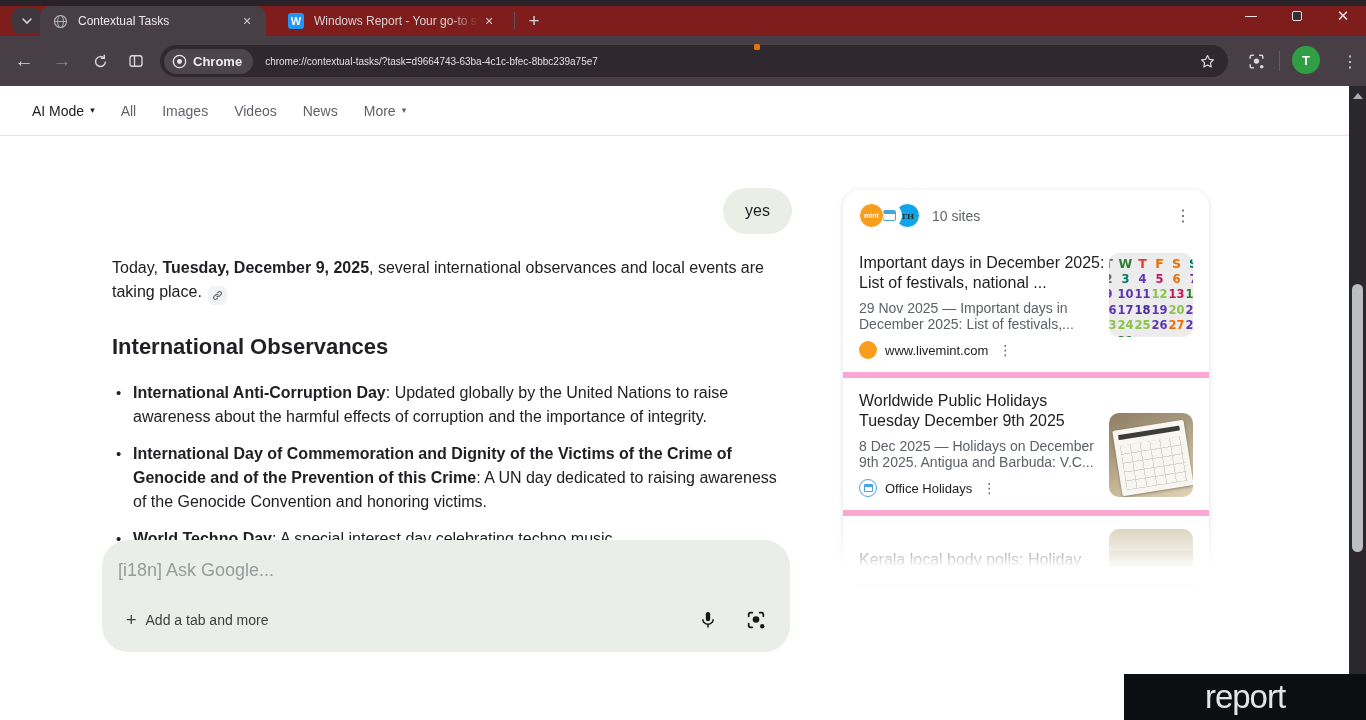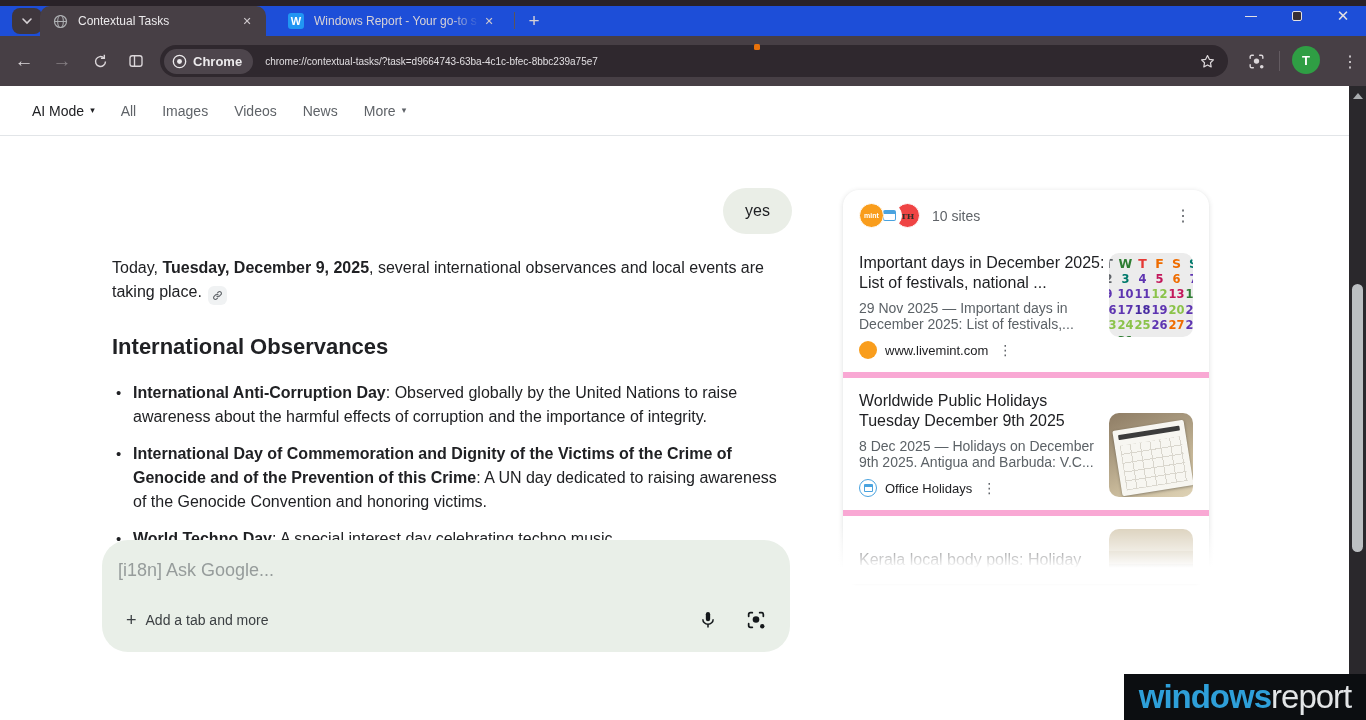--- a/index.html
+++ b/index.html
@@ -1,21 +1,21 @@
 <!DOCTYPE html>
 <html><head>
 <meta charset="utf-8">
 <style>
   * { margin:0; padding:0; box-sizing:border-box; }
   html,body { width:1366px; height:720px; overflow:hidden; background:#fff;
     font-family:"Liberation Sans", sans-serif; }
   .screen { position:relative; width:1366px; height:720px; overflow:hidden; }
 
   
-  .titlebar { position:absolute; left:0; top:0; width:1366px; height:36px; background:#1d4ed8; }
+  .titlebar { position:absolute; left:0; top:0; width:1366px; height:36px; background:#7f1d1d; }
   .titlebar::before { content:""; position:absolute; left:0; top:0; width:100%; height:6px; background:#292228; }
   .tab-search { position:absolute; left:12px; top:8px; width:30px; height:26px; border-radius:8px;
     background:#3f373d; display:flex; align-items:center; justify-content:center; cursor:pointer; }
   .tab { position:absolute; top:6px; height:30px; display:flex; align-items:center; padding:0 10px 0 12px;
     font-size:12px; color:#d7d2d6; cursor:pointer; }
   .tab.active { left:40px; width:226px; background:#473f45; border-radius:10px 10px 0 0; color:#eceaec; }
   .tab.inactive { left:276px; width:232px; }
   .tab-fav { width:16px; height:16px; flex:none; margin-right:10px; display:flex; align-items:center; justify-content:center; }
   .w-badge { width:16px; height:16px; border-radius:3px; background:#2196f3; color:#fff; font-size:11px;
     font-weight:700; display:flex; align-items:center; justify-content:center; }
@@ -102,21 +102,21 @@
   .panel-head { display:flex; align-items:center; padding:13px 14px 12px 16px; }
   .fav { border-radius:50%; flex:none; }
   .fav-stack { display:flex; }
   .fav-stack .fav { width:25px; height:25px; border:1px solid #fff; }
   .fav-stack .fav + .fav { margin-left:-7px; }
   .fav-mint { background:#f99d1c; color:#fff; font-size:7px; font-weight:700; display:flex;
     align-items:center; justify-content:center; z-index:3; position:relative; }
   .fav-oh { background:#fff; border:1px solid #d8dce0; z-index:2; position:relative; display:flex;
     align-items:center; justify-content:center; }
   .fav-oh .cal-ico { width:13px; height:11px; background:#fff; border:1px solid #4aa3df; border-top:4px solid #4aa3df; border-radius:2px; }
-  .fav-th { background:#ef4444; border:1px solid #d8d5cc; z-index:1; position:relative;
+  .fav-th { background:#0ea5e9; border:1px solid #d8d5cc; z-index:1; position:relative;
     font-family:"DejaVu Serif",serif; font-size:8px; font-weight:700; color:#33302a; display:flex;
     align-items:center; justify-content:center; }
   .sites-label { margin-left:12px; font-size:14px; color:#5f6368; }
   .panel-kebab { margin-left:auto; width:24px; height:24px; }
   .panel-kebab::before { color:#5f6368; }
   .result { display:flex; padding:13px 16px; cursor:pointer; }
   .result + .result { border-top:6px solid #f9a8d4;align-items:flex-end; }
   .res-text { flex:1; min-width:0; }
   .res-title { font-size:16px; line-height:20px; color:#202124; }
   .res-snippet { margin-top:7px; font-size:14px; line-height:16px; color:#5c6267; }
@@ -271,21 +271,21 @@
   <div class="answer-col">
     <div class="bubble">yes</div>
     <p class="intro"><span>Today, </span><strong>Tuesday, December 9, 2025</strong><span>, several international observances and local events are taking place.</span><span class="cite-chip">
           <svg width="11" height="11" viewBox="0 0 24 24">
             <path d="M10.5 13.5a4 4 0 0 0 5.7 0l3.2-3.2a4 4 0 1 0-5.7-5.7l-1.6 1.6" fill="none" stroke="#5f6368" stroke-width="2.4" stroke-linecap="round"></path>
             <path d="M13.5 10.5a4 4 0 0 0-5.7 0l-3.2 3.2a4 4 0 1 0 5.7 5.7l1.6-1.6" fill="none" stroke="#5f6368" stroke-width="2.4" stroke-linecap="round"></path>
           </svg>
         </span></p>
     <div class="h2">International Observances</div>
     <ul class="blist">
-      <li><strong>International Anti-Corruption Day</strong><span>: Observed globally by the United Nations to raise awareness about the harmful effects of corruption and the importance of integrity.</span></li>
+      <li><strong>International Anti-Corruption Day</strong><span>: Updated globally by the United Nations to raise awareness about the harmful effects of corruption and the importance of integrity.</span></li>
       <li><strong>International Day of Commemoration and Dignity of the Victims of the Crime of Genocide and of the Prevention of this Crime</strong><span>: A UN day dedicated to raising awareness of the Genocide Convention and honoring victims.</span></li>
       <li><strong>World Techno Day</strong><span>: A special interest day celebrating techno music.</span></li>
     </ul>
   </div>
 
   <div class="composer">
     <input type="text" placeholder="[i18n] Ask Google..." style="">
     <div class="composer-row">
       <span class="add-btn">
           <span class="plus"></span>
@@ -407,17 +407,16 @@
     </div>
   </div>
   <div class="panel-fade"></div>
 
   <div class="scrollbar">
     <div class="scroll-up"></div>
     <div class="scroll-thumb"></div>
   </div>
 
   <div class="watermark">
-    <span class="wm-blue">windows</span>
       <span class="wm-light">report</span>
   </div>
 
 </div>
 
 </body></html>

